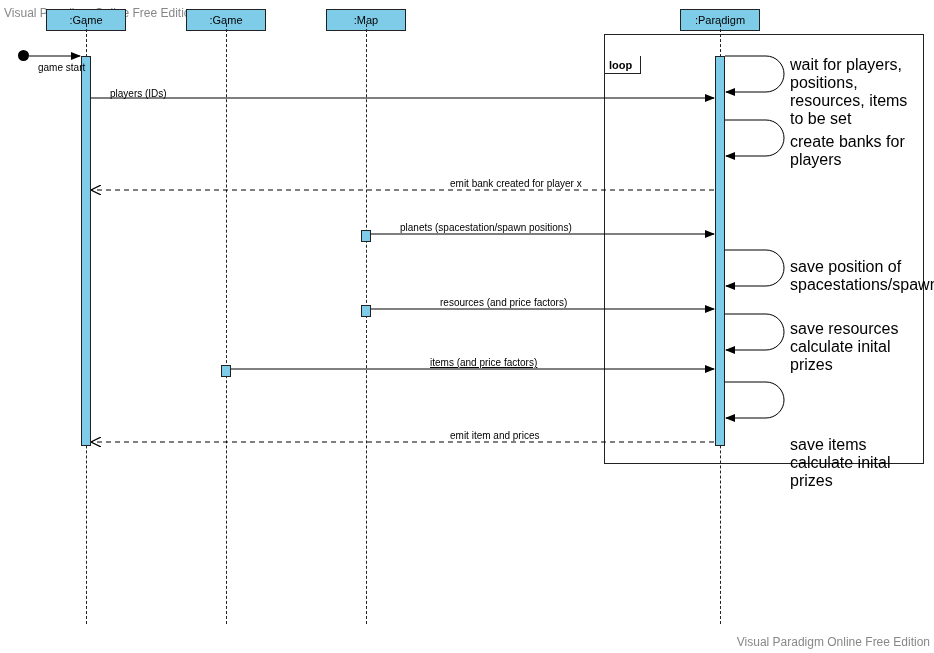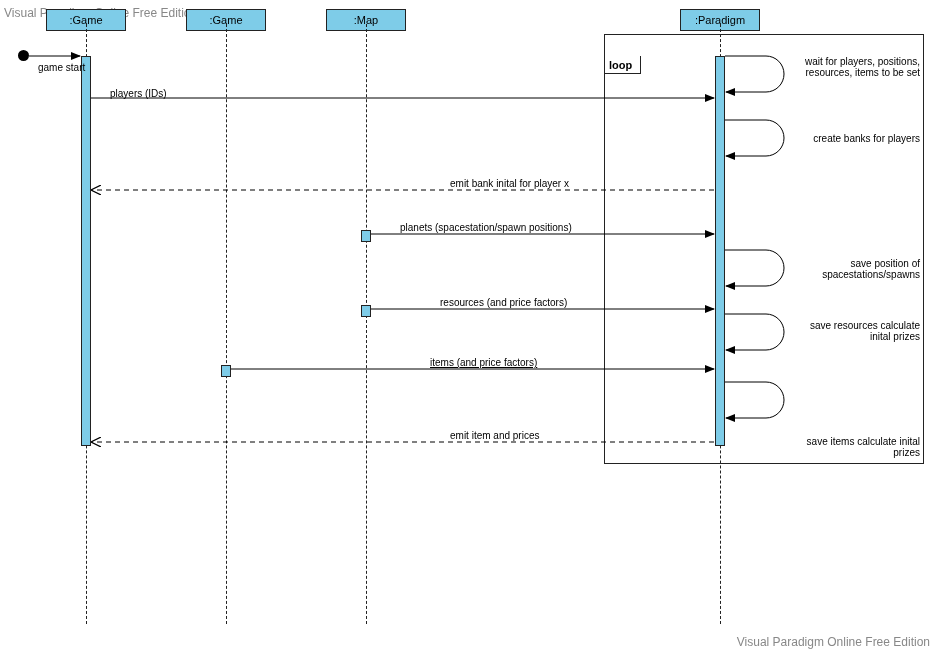--- a/index.html
+++ b/index.html
@@ -7,21 +7,21 @@
   .watermark { position: absolute; color: #888; font-size: 12px; }
   .watermark.top { top: 6px; left: 4px; }
   .watermark.bot { bottom: 4px; right: 4px; }
   .lifeline-head { position: absolute; top: 2px; width: 80px; height: 22px; background: #7ecce8; border: 1px solid #222; display: flex; align-items: center; justify-content: center; font-size: 11px; margin-top: 7px; }
   .lifeline-dash { position: absolute; top: 24px; width: 0; border-left: 1px dashed #222; height: 600px; }
   .frame { position: absolute; border: 1px solid #222; }
   .frame-label { position: absolute; top: 0; left: 0; border: 1px solid #222; border-top: none; border-left: none; padding: 3px 8px 2px 4px; font-size: 11px; font-weight: bold; background: #fff; margin-top: 21px; }
   .activation { position: absolute; background: #7ecce8; border: 1px solid #222; width: 10px; }
   .start-dot { position: absolute; width: 11px; height: 11px; background: #000; border-radius: 50%; }
   .msg-label { position: absolute; font-size: 10px; white-space: pre; }
-  .self-label { position: absolute; font-size: 10px; text-align: right; }
+  .self-label { position: absolute; font-size: 16px; text-align: left; }
   svg.overlay { position: absolute; top: 0; left: 0; width: 934px; height: 653px; pointer-events: none; }
 </style>
 </head>
 <body>
 
 <div class="watermark top">Visual Paradigm Online Free Edition</div>
 <div class="watermark bot">Visual Paradigm Online Free Edition</div>
 
 <div class="lifeline-head" style="left:46px;">:Game</div>
 <div class="lifeline-head" style="left:186px;">:Game</div>
@@ -44,21 +44,21 @@
 <div class="activation" style="left:361px; top:230px; height:12px;"></div>
 <div class="activation" style="left:361px; top:305px; height:12px;"></div>
 <div class="activation" style="left:221px; top:365px; height:12px;"></div>
 
 <div class="msg-label" style="left:38px; top:62px;text-align:center;">game start</div>
 <div class="msg-label" style="left:110px; top:88px;">players (IDs)</div>
 <div class="self-label" style="left:790px; top:56px; width:130px;">wait for players,
 positions, resources, items
 to be set</div>
 <div class="self-label" style="left:790px; top:133px; width:130px;">create banks for players</div>
-<div class="msg-label" style="left:450px; top:178px;">emit bank inital for player x</div>
+<div class="msg-label" style="left:450px; top:178px;">emit bank created for player x</div>
 <div class="msg-label" style="left:400px; top:222px;">planets (spacestation/spawn positions)</div>
 <div class="self-label" style="left:790px; top:258px; width:130px;">save position of
 spacestations/spawns</div>
 <div class="msg-label" style="left:440px; top:297px;">resources (and price factors)</div>
 <div class="self-label" style="left:790px; top:320px; width:130px;">save resources
 calculate inital prizes</div>
 <div class="msg-label" style="left:430px; top:357px;text-decoration:underline;">items (and price factors)</div>
 <div class="self-label" style="left:790px; top:392px; width:130px;margin-top:44px;">save items
 calculate inital prizes</div>
 <div class="msg-label" style="left:450px; top:430px;">emit item and prices</div>

